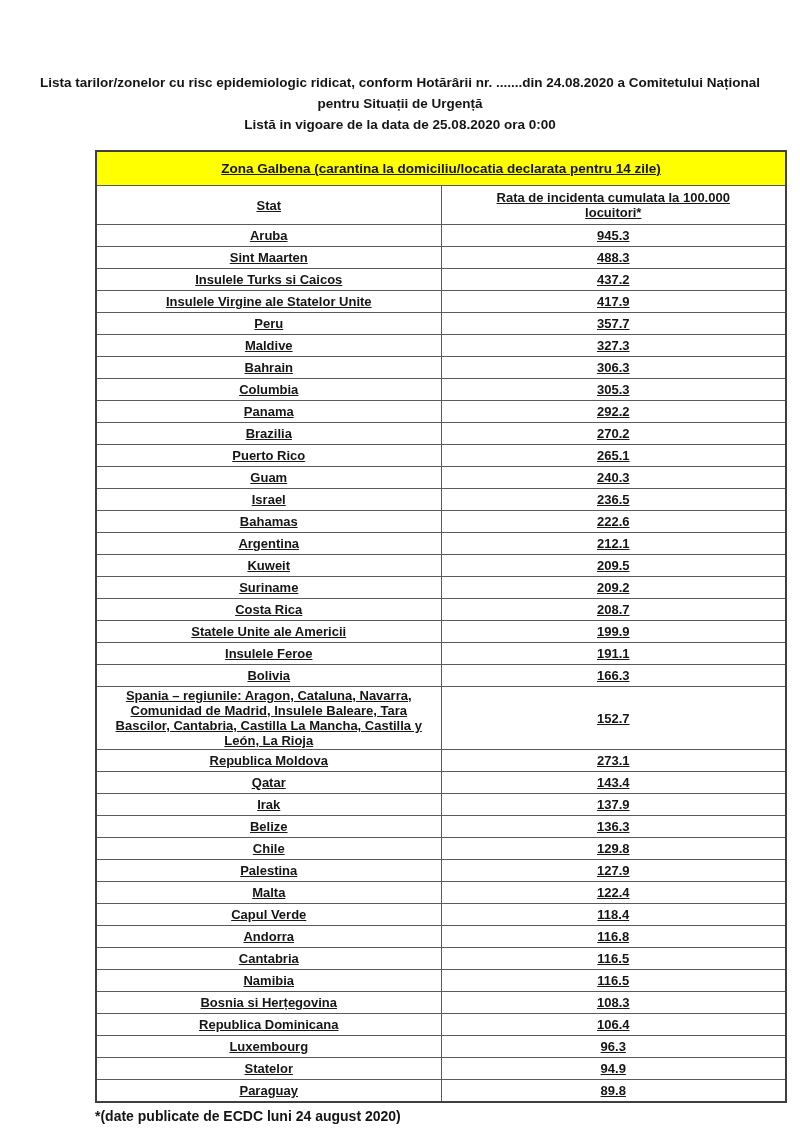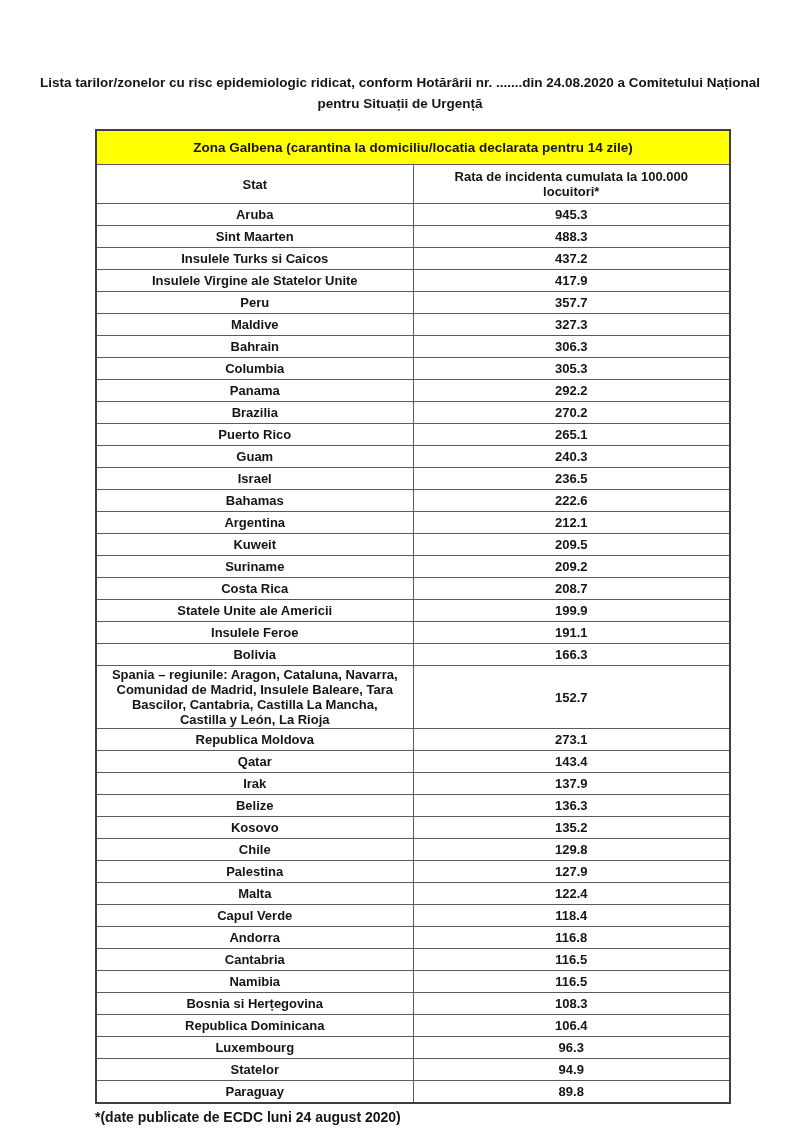--- a/index.html
+++ b/index.html
@@ -18,24 +18,25 @@
   }
   .doc-title {
     padding-top: 72px;
     text-align: center;
     font-weight: 700;
     font-size: 13.5px;
     line-height: 21px;
     color: #151515;
   }
   table.inc-table {
-    width: 636px;
+    width: 692px;
     margin: 15px 2px 0 95px;
     border-collapse: collapse;
     table-layout: fixed;
+    text-decoration: underline;
   }
   table.inc-table, table.inc-table th, table.inc-table td {
     border: 1px solid #5a5a5a;
   }
   table.inc-table {
     border: 2px solid #3f3f3f;
   }
   th.zone-header {
     background: #ffff00;
     height: 31px;
@@ -74,20 +75,21 @@
   }
 </style>
 </head>
 <body>
 
 <div class="page">
 
   <div class="doc-title">
     <div>Lista tarilor/zonelor cu risc epidemiologic ridicat, conform Hotărârii nr. .......din 24.08.2020 a Comitetului Național</div>
     <div>pentru Situații de Urgență</div>
+    <div>Listă in vigoare de la data de 25.08.2020 ora 0:00</div>
   </div>
 
   <table class="inc-table">
     <thead>
       <tr>
         <th class="zone-header" colspan="2">Zona Galbena (carantina la domiciliu/locatia declarata pentru 14 zile)</th>
       </tr>
       <tr>
         <th class="col-head col-stat">Stat</th>
         <th class="col-head col-rate">Rata de incidenta cumulata la 100.000 locuitori*</th>
@@ -192,24 +194,20 @@
         </tr>
         <tr>
           <td class="cell">Irak</td>
           <td class="cell">137.9</td>
         </tr>
         <tr>
           <td class="cell">Belize</td>
           <td class="cell">136.3</td>
         </tr>
         <tr>
-          <td class="cell">Kosovo</td>
-          <td class="cell">135.2</td>
-        </tr>
-        <tr>
           <td class="cell">Chile</td>
           <td class="cell">129.8</td>
         </tr>
         <tr>
           <td class="cell">Palestina</td>
           <td class="cell">127.9</td>
         </tr>
         <tr>
           <td class="cell">Malta</td>
           <td class="cell">122.4</td>

